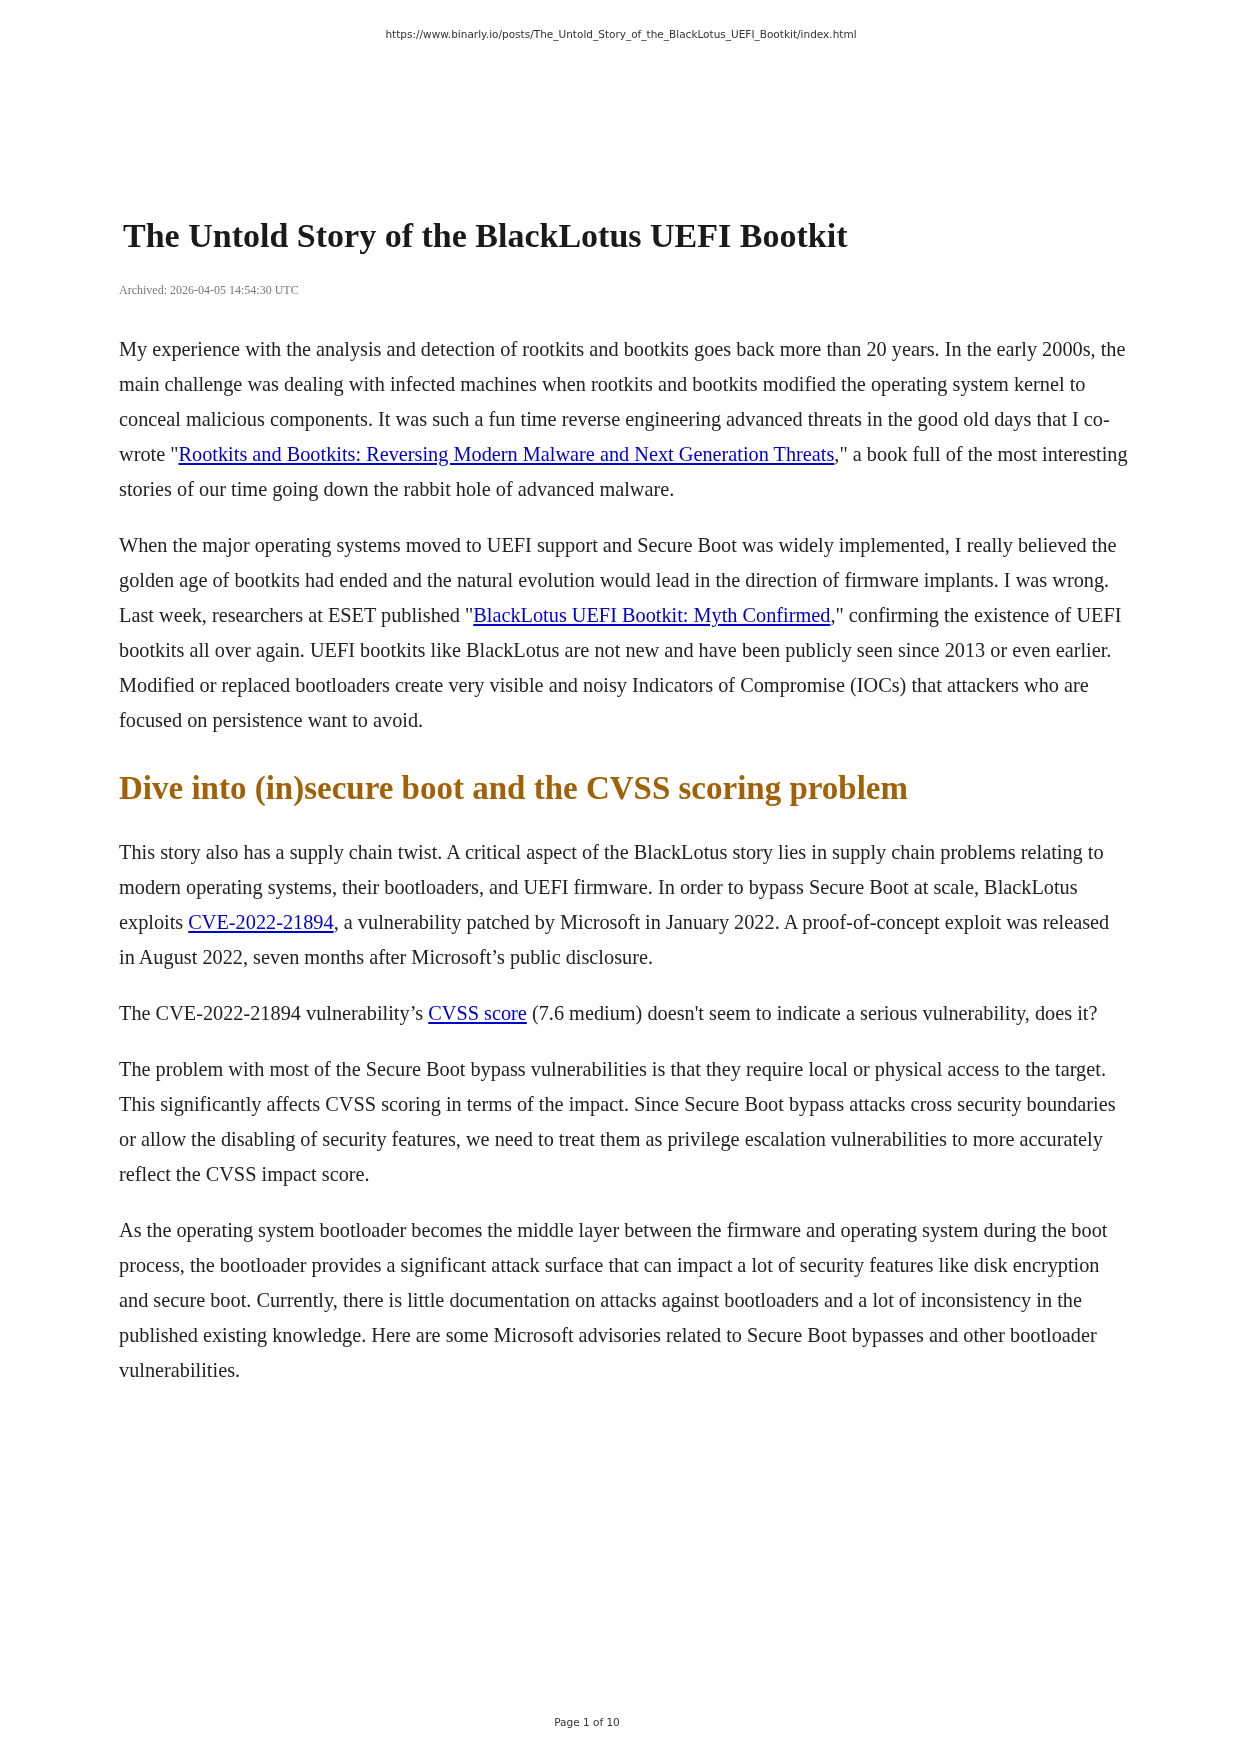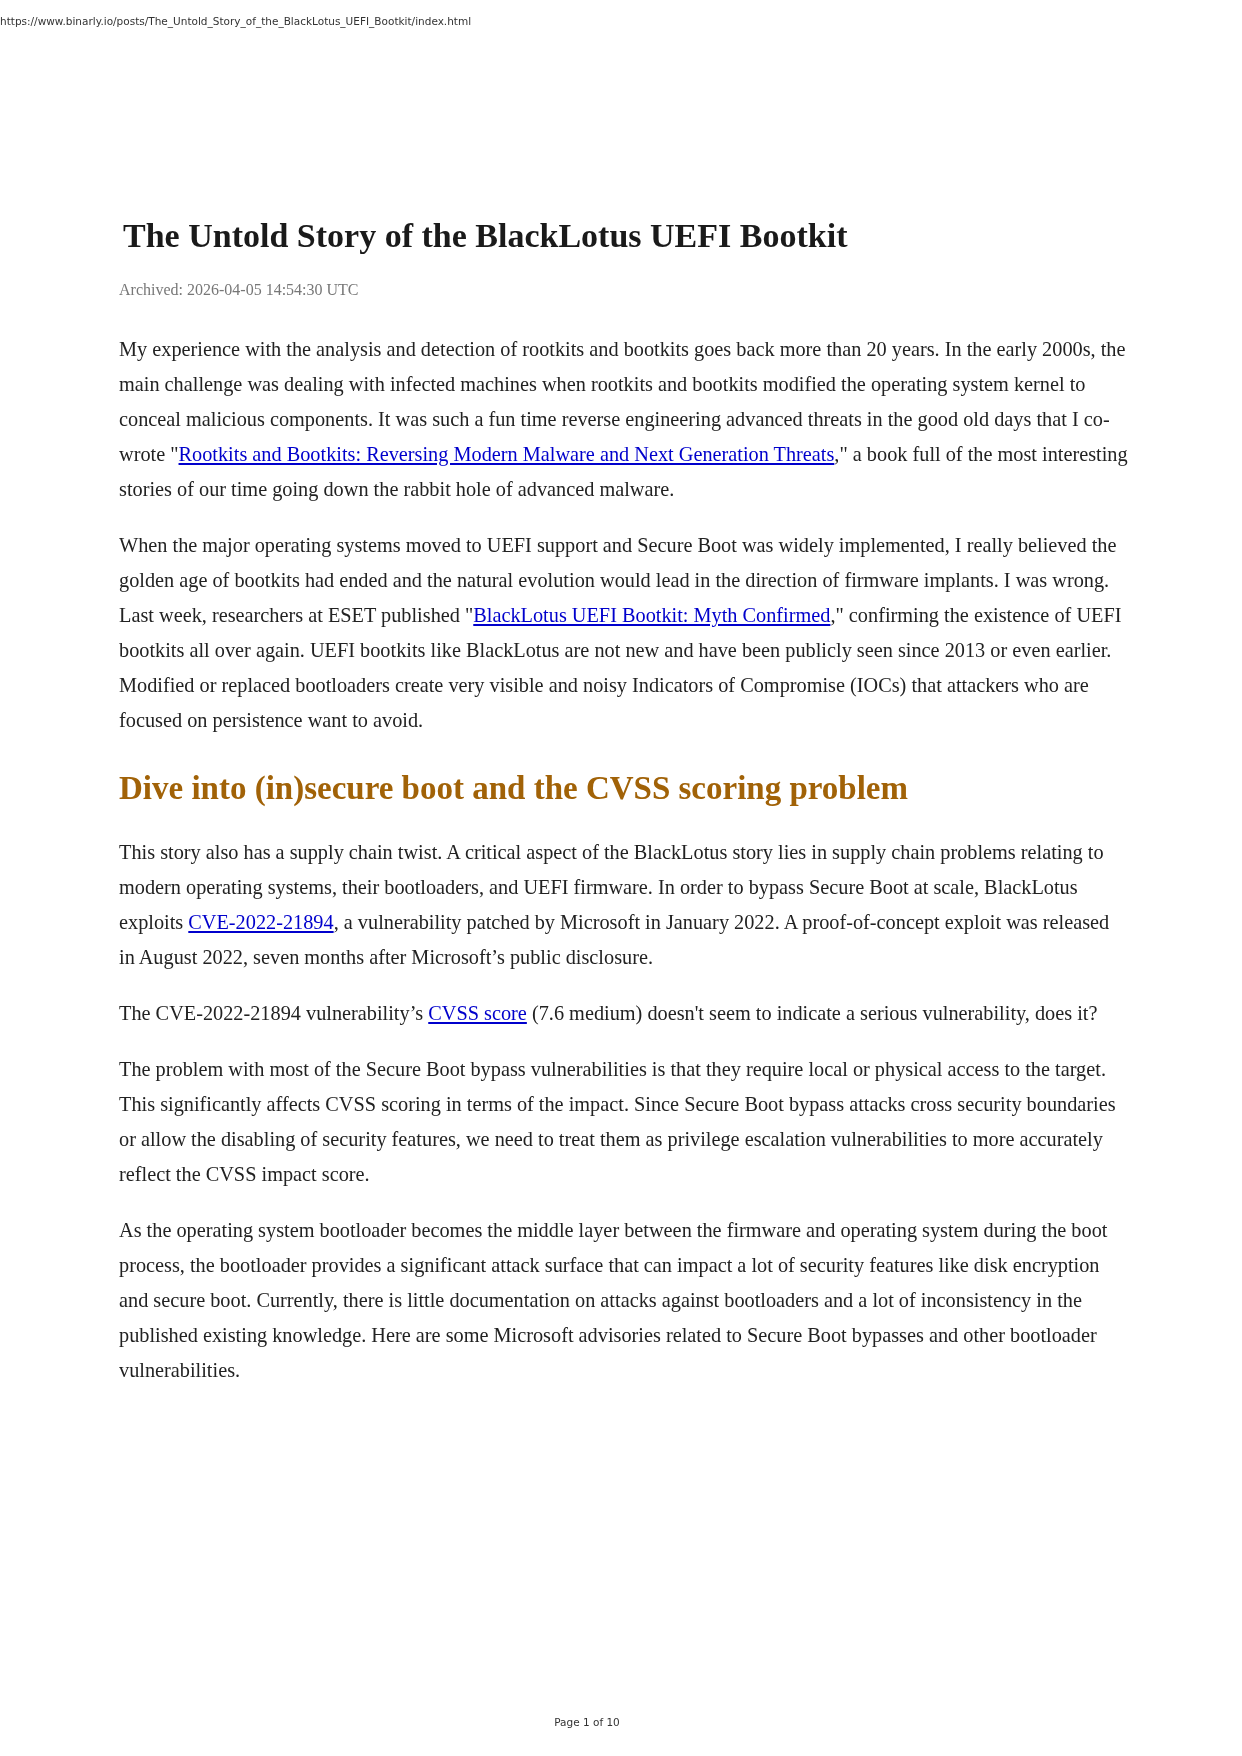--- a/index.html
+++ b/index.html
@@ -1,34 +1,34 @@
 <!DOCTYPE html>
 <html><head>
   <meta charset="utf-8">
   <style>
     html, body { margin: 0; padding: 0; background: #ffffff; }
     body { width: 1242px; height: 1756px; position: relative; overflow: hidden; }
     .print-header {
-      position: absolute; top: 15px; left: 0; width: 1242px; text-align: left;
+      position: absolute; top: 28px; left: 0; width: 1242px; text-align: center;
       font-family: "DejaVu Sans", sans-serif; font-size: 10.5px; color: #333;
     }
     .print-footer {
       position: absolute; top: 1716px; left: 0; width: 1174px; text-align: center;
       font-family: "DejaVu Sans", sans-serif; font-size: 10.5px; color: #333;
     }
     .article {
       position: absolute; top: 210px; left: 119px; width: 1010px;
       font-family: "Liberation Serif", serif; color: #222;
     }
     h1 {
       font-family: "Liberation Serif", serif; font-weight: bold;
       font-size: 34px; line-height: 44px; margin: 4px; color: #1a1a1a;
     }
     .archived {
-      margin-top: 20px; font-size: 16px; line-height: 24px; color: #777;
+      margin-top: 20px; font-size: 12px; line-height: 24px; color: #777;
     }
     .byline {
       margin-top: 26px; font-size: 13px; line-height: 18px;
       font-weight: bold; font-style: italic; color: #222;
     }
     .body p {
       font-size: 20.3px; line-height: 35px; margin: 0 0 21px 0; color: #222;
     }
     .body { margin-top: 30px; }
     h2 {

